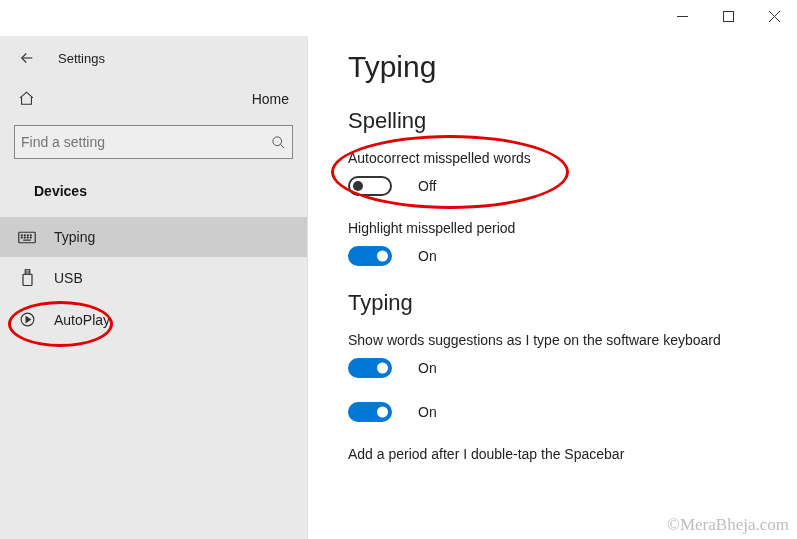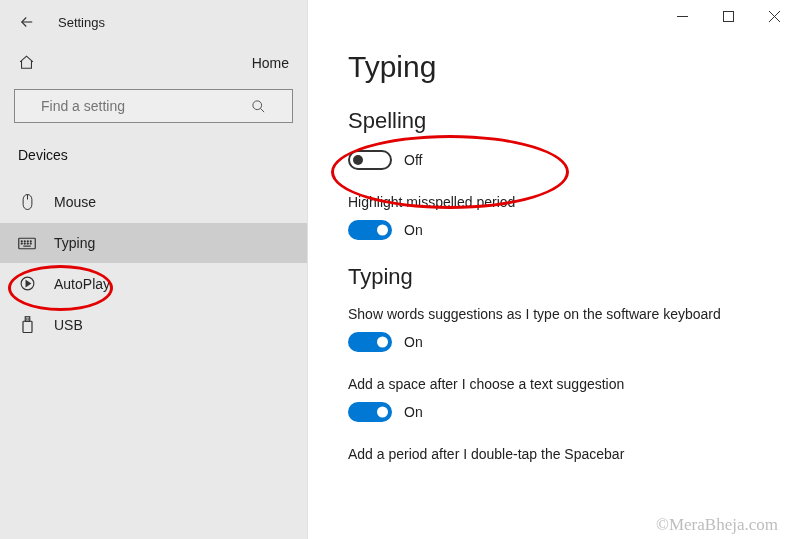--- a/index.html
+++ b/index.html
@@ -19,20 +19,21 @@
       display: flex;
       width: 100%;
       height: 100%;
     }
     .sidebar {
       width: 308px;
       background: #e9e9e9;
       padding-top: 0;
       border-right: 1px solid #e0e0e0;
       position: relative;
+      margin-top: 36px;
     }
     .titlebar {
       height: 44px;
       display: flex;
       align-items: center;
       padding-left: 18px;
     }
     .back-arrow {
       font-size: 18px;
       color: #333;
@@ -59,39 +60,39 @@
       font-size: 14px;
       color: #222;
     }
     .search-box {
       margin: 8px 14px 18px 14px;
       border: 1px solid #888;
       background: #eee;
       height: 34px;
       display: flex;
       align-items: center;
-      padding: 0 26px;
+      padding: 0 6px;
     }
     .search-box input {
       border: none;
       background: transparent;
       flex: 1;
       font-size: 14px;
       color: #555;
       outline: none;
     }
     .search-box .search-ico {
       color: #555;
       font-size: 14px;
     }
     .section-header {
       font-size: 14px;
-      font-weight: 400;
+      font-weight: 700;
       color: #111;
-      padding: 6px 18px 18px 18px;
+      padding: 6px 18px 18px 34px;
     }
     .nav-item {
       display: flex;
       align-items: center;
       padding: 12px 18px;
       cursor: pointer;
       position: relative;
     }
     .nav-item.active {
       background: #cdcdcd;
@@ -131,20 +132,21 @@
       margin-bottom: 24px;
     }
     .setting-label {
       font-size: 14px;
       color: #222;
       margin-bottom: 10px;
     }
     .toggle-row {
       display: flex;
       align-items: center;
+      gap: 14px;
     }
     .toggle {
       width: 44px;
       height: 20px;
       border-radius: 10px;
       position: relative;
       margin-right: 12px;
     }
     .toggle.on {
       background: #0078d4;
@@ -195,21 +197,21 @@
     }
     .annot-ellipse {
       position: absolute;
       border: 3px solid #e20000;
       border-radius: 50%;
       pointer-events: none;
     }
     .watermark {
       position: absolute;
       bottom: 4px;
-      right: 19px;
+      right: 8px;
       font-size: 17px;
       color: #bdbdbd;
       font-family: Georgia, serif;
     }
     svg { display: block; }
   </style>
 </head>
 <body>
 
 <div class="window">
@@ -239,29 +241,20 @@
       <span class="search-ico">
         <svg width="15" height="15" viewBox="0 0 24 24" fill="none" stroke="#555" stroke-width="1.6">
             <circle cx="10" cy="10" r="7"></circle>
             <path d="M21 21l-6-6"></path>
           </svg>
       </span>
     </div>
 
     <div class="section-header">Devices</div>
 
-    <div class="nav-item">
-      <span class="icon">
-        <svg width="15" height="18" viewBox="0 0 24 28" fill="none" stroke="#333" stroke-width="1.6">
-            <rect x="5" y="2" rx="8" ry="8" width="14" height="24"></rect>
-            <line x1="12" y1="2" x2="12" y2="10"></line>
-          </svg>
-      </span>
-      <span class="label">Mouse</span>
-    </div>
 
     <div class="nav-item active">
       <span class="icon">
         <svg width="18" height="13" viewBox="0 0 24 16" fill="none" stroke="#333" stroke-width="1.6">
             <rect x="1" y="1" width="22" height="14" rx="1"></rect>
             <circle cx="5" cy="5" r="0.7" fill="#333"></circle>
             <circle cx="9" cy="5" r="0.7" fill="#333"></circle>
             <circle cx="13" cy="5" r="0.7" fill="#333"></circle>
             <circle cx="17" cy="5" r="0.7" fill="#333"></circle>
             <circle cx="5" cy="8" r="0.7" fill="#333"></circle>
@@ -270,40 +263,40 @@
             <circle cx="17" cy="8" r="0.7" fill="#333"></circle>
             <line x1="7" y1="11.5" x2="17" y2="11.5"></line>
           </svg>
       </span>
       <span class="label">Typing</span>
     </div>
 
 
     <div class="nav-item">
       <span class="icon">
-        <svg width="17" height="17" viewBox="0 0 24 24" fill="none" stroke="#333" stroke-width="1.6">
-            <circle cx="12" cy="12" r="9"></circle>
-            <polygon points="10,8 16,12 10,16" fill="#333"></polygon>
-          </svg>
-      </span>
-      <span class="label">AutoPlay</span>
-    </div>
-
-    <div class="nav-item">
-      <span class="icon">
         <svg width="13" height="18" viewBox="0 0 16 24" fill="none" stroke="#333" stroke-width="1.6">
             <rect x="5" y="1" width="6" height="6"></rect>
             <rect x="2" y="7" width="12" height="15" rx="1"></rect>
             <line x1="7" y1="3" x2="7" y2="5"></line>
             <line x1="9" y1="3" x2="9" y2="5"></line>
           </svg>
       </span>
       <span class="label">USB</span>
     </div>
 
+    <div class="nav-item">
+      <span class="icon">
+        <svg width="17" height="17" viewBox="0 0 24 24" fill="none" stroke="#333" stroke-width="1.6">
+            <circle cx="12" cy="12" r="9"></circle>
+            <polygon points="10,8 16,12 10,16" fill="#333"></polygon>
+          </svg>
+      </span>
+      <span class="label">AutoPlay</span>
+    </div>
+
     <div class="annot-ellipse" style="left:8px; top:265px; width:105px; height:46px;"></div>
   </div>
 
   <div class="content">
     <div class="window-controls">
       <div class="wc">
           <svg width="11" height="11" viewBox="0 0 11 11">
             <line x1="0" y1="5.5" x2="11" y2="5.5" stroke="#333" stroke-width="1"></line>
           </svg>
         </div>
@@ -318,20 +311,21 @@
             <line x1="11" y1="0" x2="0" y2="11" stroke="#333" stroke-width="1"></line>
           </svg>
         </div>
     </div>
 
     <h1 class="page-title">Typing</h1>
 
     <div class="subsection">Spelling</div>
 
     <div class="setting">
+      <div class="setting-label">Autocorrect misspelled words</div>
       <div class="toggle-row">
         <div class="toggle off">
             <div class="knob"></div>
           </div>
         <span class="toggle-text">Off</span>
       </div>
     </div>
 
     <div class="setting">
       <div class="setting-label">Highlight misspelled period</div>
@@ -349,21 +343,20 @@
       <div class="setting-label">Show words suggestions as I type on the software keyboard</div>
       <div class="toggle-row">
         <div class="toggle on">
             <div class="knob"></div>
           </div>
         <span class="toggle-text">On</span>
       </div>
     </div>
 
     <div class="setting">
-      <div class="setting-label">Add a space after I choose a text suggestion</div>
       <div class="toggle-row">
         <div class="toggle on">
             <div class="knob"></div>
           </div>
         <span class="toggle-text">On</span>
       </div>
     </div>
 
     <div class="setting" style="margin-bottom:16px;">
       <div class="setting-label">Add a period after I double-tap the Spacebar</div>

